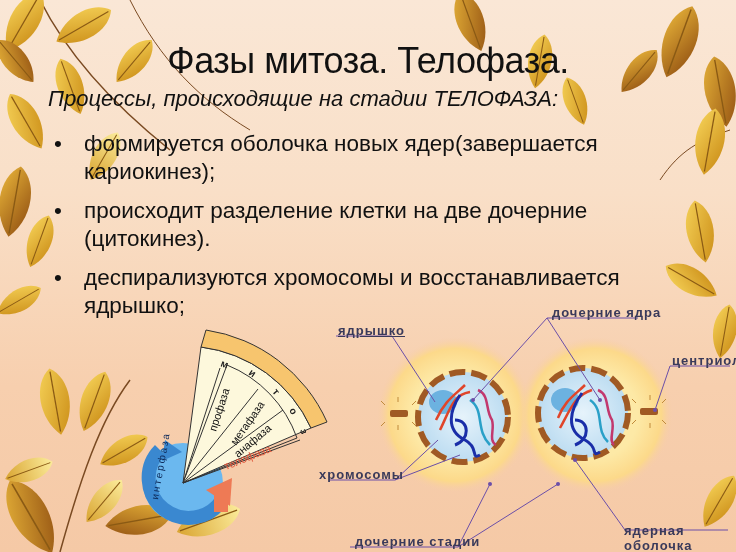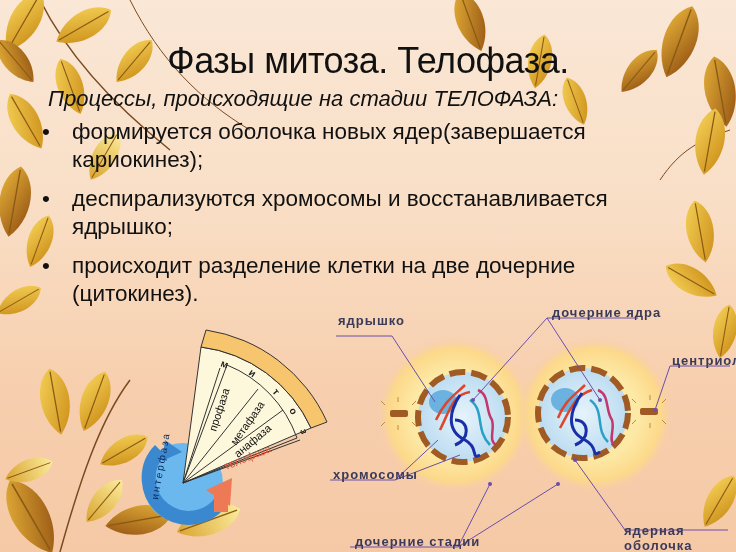--- a/index.html
+++ b/index.html
@@ -4,21 +4,21 @@
 <style>
   html, body { margin:0; padding:0; }
   body { width:736px; height:552px; overflow:hidden; position:relative;
          font-family:"Liberation Sans", sans-serif;
          background: linear-gradient(180deg, #fae7d6 0%, #f9dfc7 35%, #f7cfae 70%, #f5c9a6 100%); }
   .slide { position:absolute; inset:0; }
   .leaves { position:absolute; inset:0; pointer-events:none; }
   .title { position:absolute; left:0; width:736px; top:40px; text-align:center;
            font-size:36px; color:#111; letter-spacing:-0.5px; }
   .subtitle { position:absolute; left:48px; top:86px; font-size:22px; font-style:italic; color:#111;text-align:right; }
-  ul.bullets { position:absolute; left:28px; top:118px; margin:0; padding:0; list-style:none; width:640px; }
+  ul.bullets { position:absolute; left:28px; top:118px; margin:12px; padding:0; list-style:none; width:640px; }
   ul.bullets li { position:relative; padding-left:44px; font-size:22.5px; line-height:28px; color:#111; margin-bottom:11px; }
   ul.bullets li::before { content:"•"; position:absolute; left:14px; top:0; }
   .diagram { position:absolute; left:0; top:0; width:736px; height:552px; }
   .lbl { position:absolute; font-size:13px; letter-spacing:1px; color:#3a3a5a; font-weight:bold; }
 </style>
 </head>
 <body>
 
 <div class="slide">
 
@@ -88,22 +88,22 @@
       <use href="#leaf" transform="translate(725,330) rotate(10) scale(1.3)"></use>
       <use href="#leaf" transform="translate(720,500) rotate(30) scale(1.4)"></use>
     </g>
   </svg>
 
   <div class="title">Фазы митоза. Телофаза.</div>
   <div class="subtitle">Процессы, происходящие на стадии ТЕЛОФАЗА:</div>
 
   <ul class="bullets">
     <li>формируется оболочка новых ядер(завершается кариокинез);</li>
+    <li>происходит разделение клетки на две дочерние (цитокинез).</li>
     <li> деспирализуются хромосомы и восстанавливается ядрышко;</li>
-    <li>происходит разделение клетки на две дочерние (цитокинез).</li>
   </ul>
 
   <svg class="diagram" width="736" height="552" viewBox="0 0 736 552">
 
     <g>
       <circle cx="183" cy="483" r="40" fill="#6bb8ef"></circle>
       <path d="M160,450 A40,40 0 1,0 222,500" stroke="#3a88d0" stroke-width="14" fill="none"></path>
       <path d="M165,440 L182,452 L162,461 Z" fill="#3a88d0"></path>
       <path d="M206,490 L232,478 L230,506 Z" fill="#ee7a55"></path>
       <rect x="214" y="488" width="14" height="24" fill="#ee7a55"></rect>
@@ -207,19 +207,19 @@
     <g fill="#6b4fa8">
       <circle cx="490" cy="484" r="2"></circle>
         <circle cx="558" cy="484" r="2"></circle>
         <circle cx="473" cy="400" r="2"></circle>
         <circle cx="600" cy="400" r="2"></circle>
         <circle cx="575" cy="460" r="2"></circle>
         <circle cx="655" cy="410" r="2"></circle>
     </g>
   </svg>
 
-  <div class="lbl" style="left:338px; top:313px;">ядрышко</div>
+  <div class="lbl" style="left:338px; top:323px;text-decoration:underline;">ядрышко</div>
   <div class="lbl" style="left:552px; top:305px;">дочерние ядра</div>
   <div class="lbl" style="left:672px; top:353px;">центриоль</div>
-  <div class="lbl" style="left:333px; top:467px;">хромосомы</div>
+  <div class="lbl" style="left:319px; top:467px;">хромосомы</div>
   <div class="lbl" style="left:355px; top:534px;">дочерние стадии</div>
   <div class="lbl" style="left:624px; top:523px;">ядерная оболочка</div>
 </div>
 
 </body></html>

